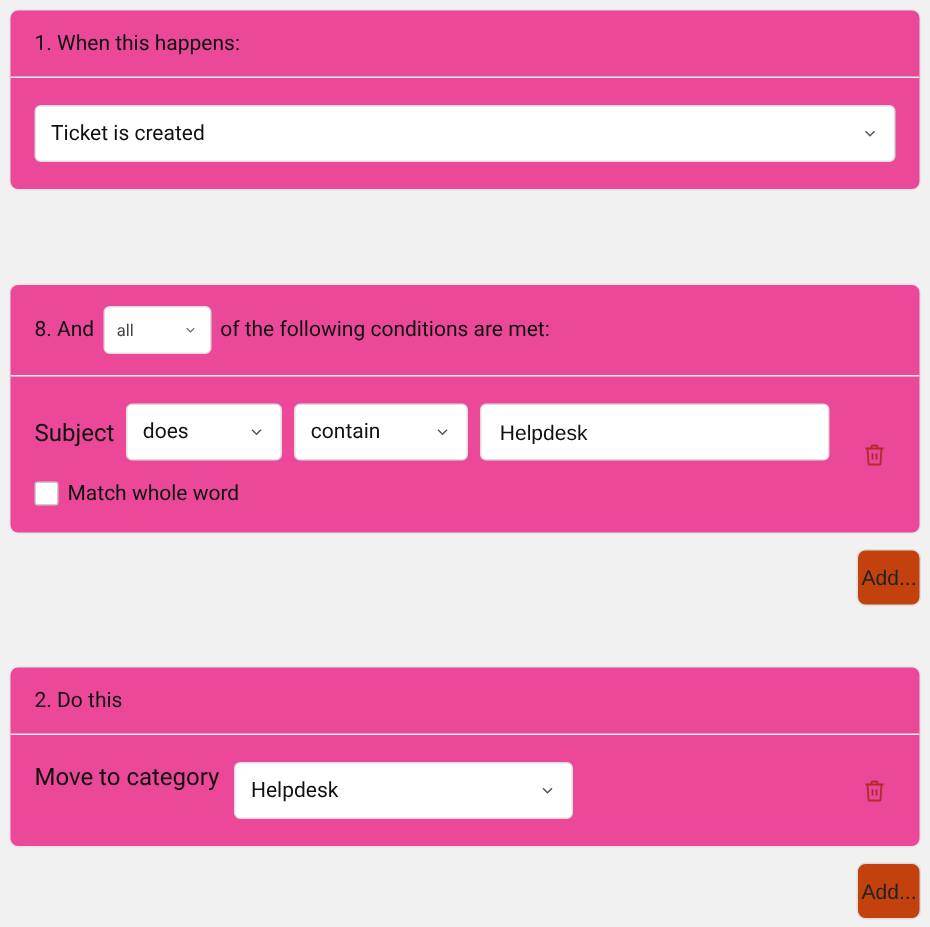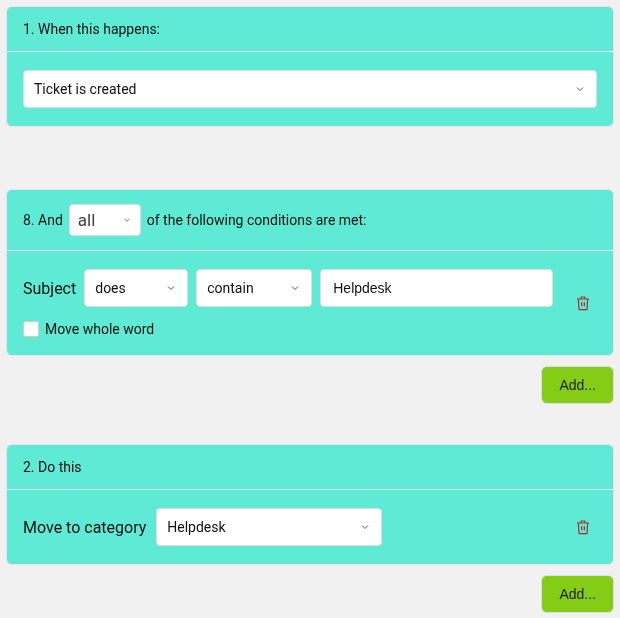--- a/index.html
+++ b/index.html
@@ -12,21 +12,21 @@
       height: 618px;
     }
     body {
       font-family: -apple-system, BlinkMacSystemFont, "Segoe UI", Roboto, Arial, sans-serif;
       font-size: 14px;
       color: #111;
       background: #f1f1f1;
       padding: 6px;
     }
     .card {
-      background: #5eead4;
+      background: #ec4899;
       border: 1px solid #e6e6e6;
       border-radius: 6px;
       overflow: hidden;
     }
     .card-header {
       padding: 14px 16px;
       display: flex;
       align-items: center;
       gap: 6px;
       flex-wrap: wrap;
@@ -49,21 +49,21 @@
       border: 1px solid #ddd;
       border-radius: 4px;
       padding: 0 10px;
       height: 38px;
       cursor: pointer;
       font-size: 14px;
       color: #111;
     }
     .select-box.small {
       height: 32px;
-      font-size: 17px;
+      font-size: 11px;
       padding: 0 8px;
       color: #444;
     }
     .chevron {
       flex-shrink: 0;
     }
     .full-select {
       width: 100%;
     }
     .text-input {
@@ -115,37 +115,36 @@
     .section3 .trash-btn {
       top: 26px;
       transform: none;
     }
     .add-row {
       display: flex;
       justify-content: flex-end;
       padding: 10px 0 0 0;
     }
     .add-btn {
-      background: #84cc16;
+      background: #c2410c;
       border: 1px solid #ddd;
       border-radius: 6px;
-      padding: 10px 17px;
+      padding: 10px 2px;
       font-size: 14px;
       color: #222;
       cursor: pointer;
     }
     .gap-big {
       height: 62px;
     }
     .gap-med {
       height: 40px;
     }
     .action-row {
       display: flex;
-      align-items: center;
       gap: 10px;
     }
   </style>
 </head>
 <body>
 
 <div class="card">
   <div class="card-header">
     <span>1. When this happens:</span>
   </div>
@@ -192,21 +191,21 @@
           <span>contain</span>
           <svg class="chevron" width="12" height="12" viewBox="0 0 24 24" fill="none" stroke="#555" stroke-width="2">
               <polyline points="6 9 12 15 18 9"></polyline>
             </svg>
         </span>
       </span>
       <input class="text-input" style="width: 240px;" type="text" value="Helpdesk">
     </div>
     <label class="checkbox-wrap">
       <span class="checkbox-box"></span>
-      <span>Move whole word</span>
+      <span>Match whole word</span>
     </label>
     <div class="trash-btn">
       <svg width="16" height="18" viewBox="0 0 24 24" fill="none" stroke="#b02a2a" stroke-width="1.8">
         <polyline points="3 6 5 6 21 6"></polyline>
         <path d="M19 6 L18 21 a1 1 0 0 1 -1 1 H7 a1 1 0 0 1 -1 -1 L5 6"></path>
         <path d="M10 11v6M14 11v6"></path>
         <path d="M9 6V4a1 1 0 0 1 1-1h4a1 1 0 0 1 1 1v2"></path>
       </svg>
     </div>
   </div>

